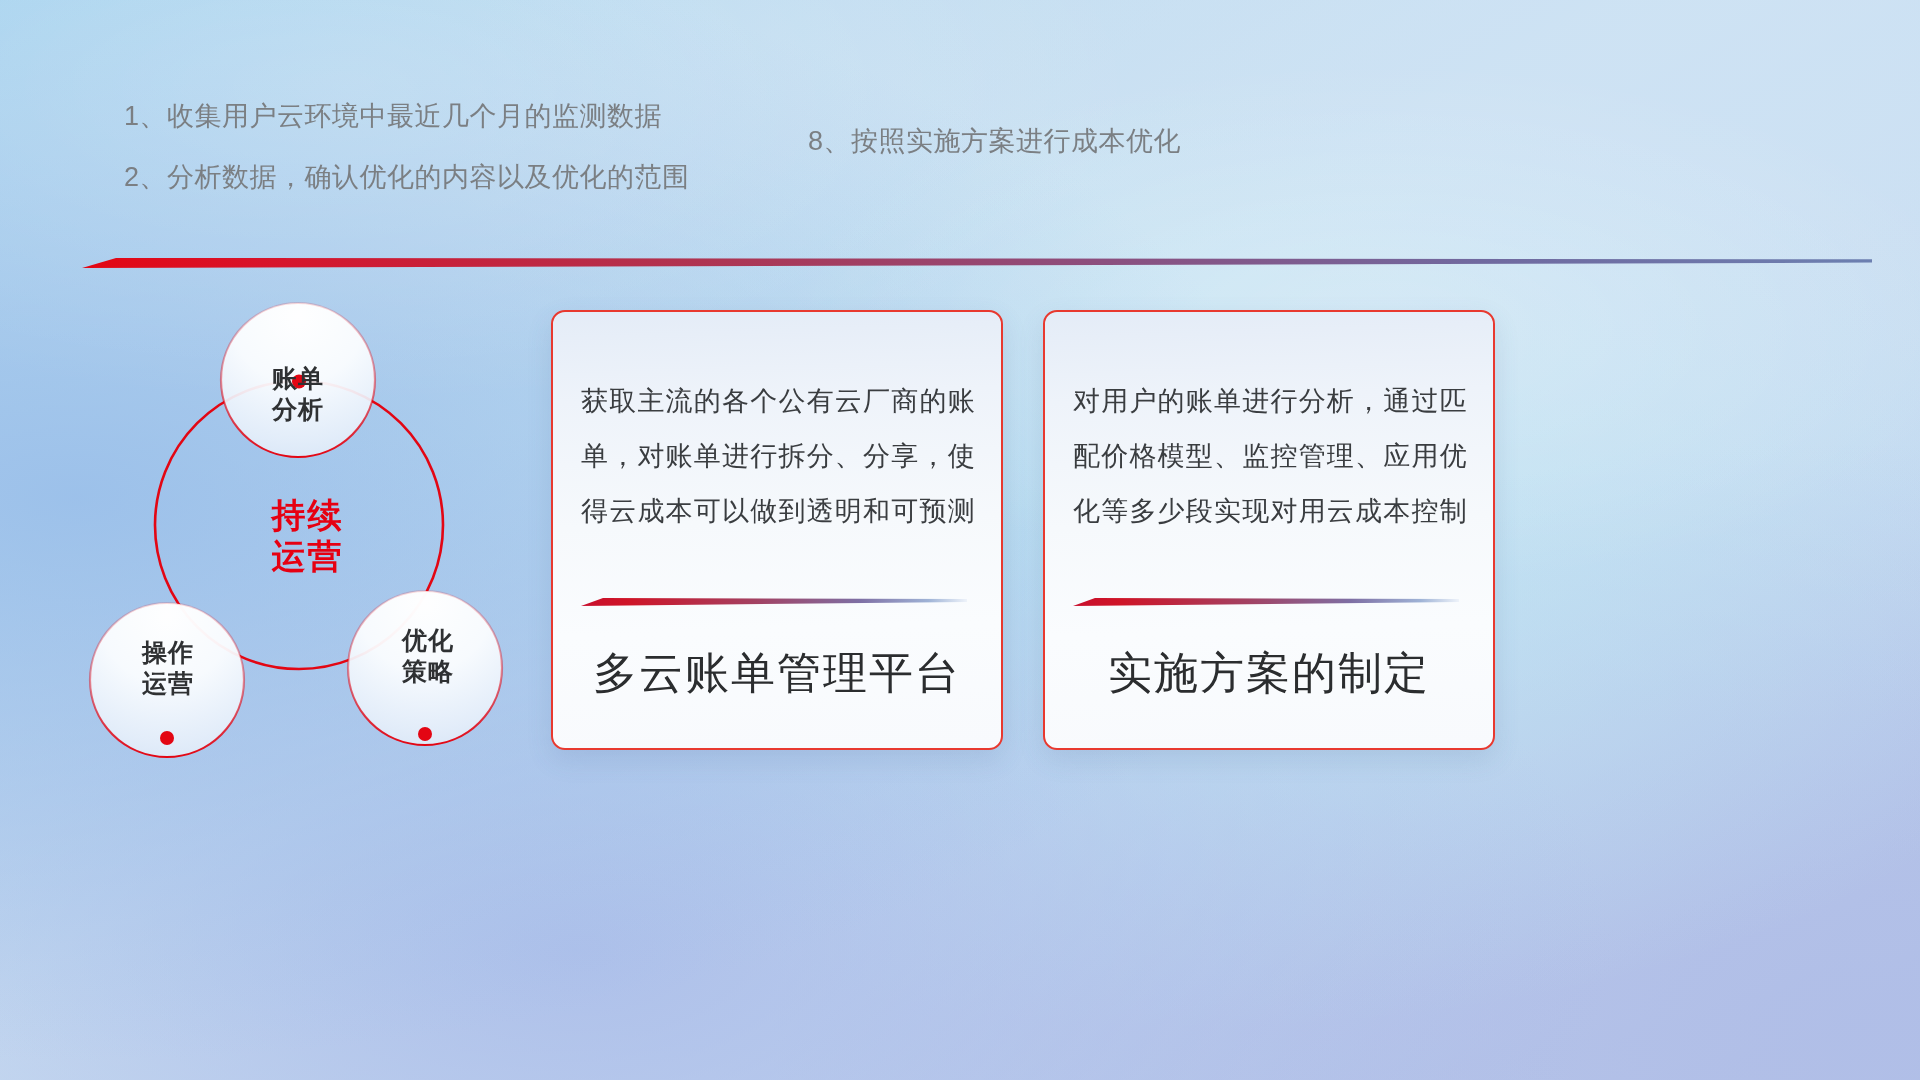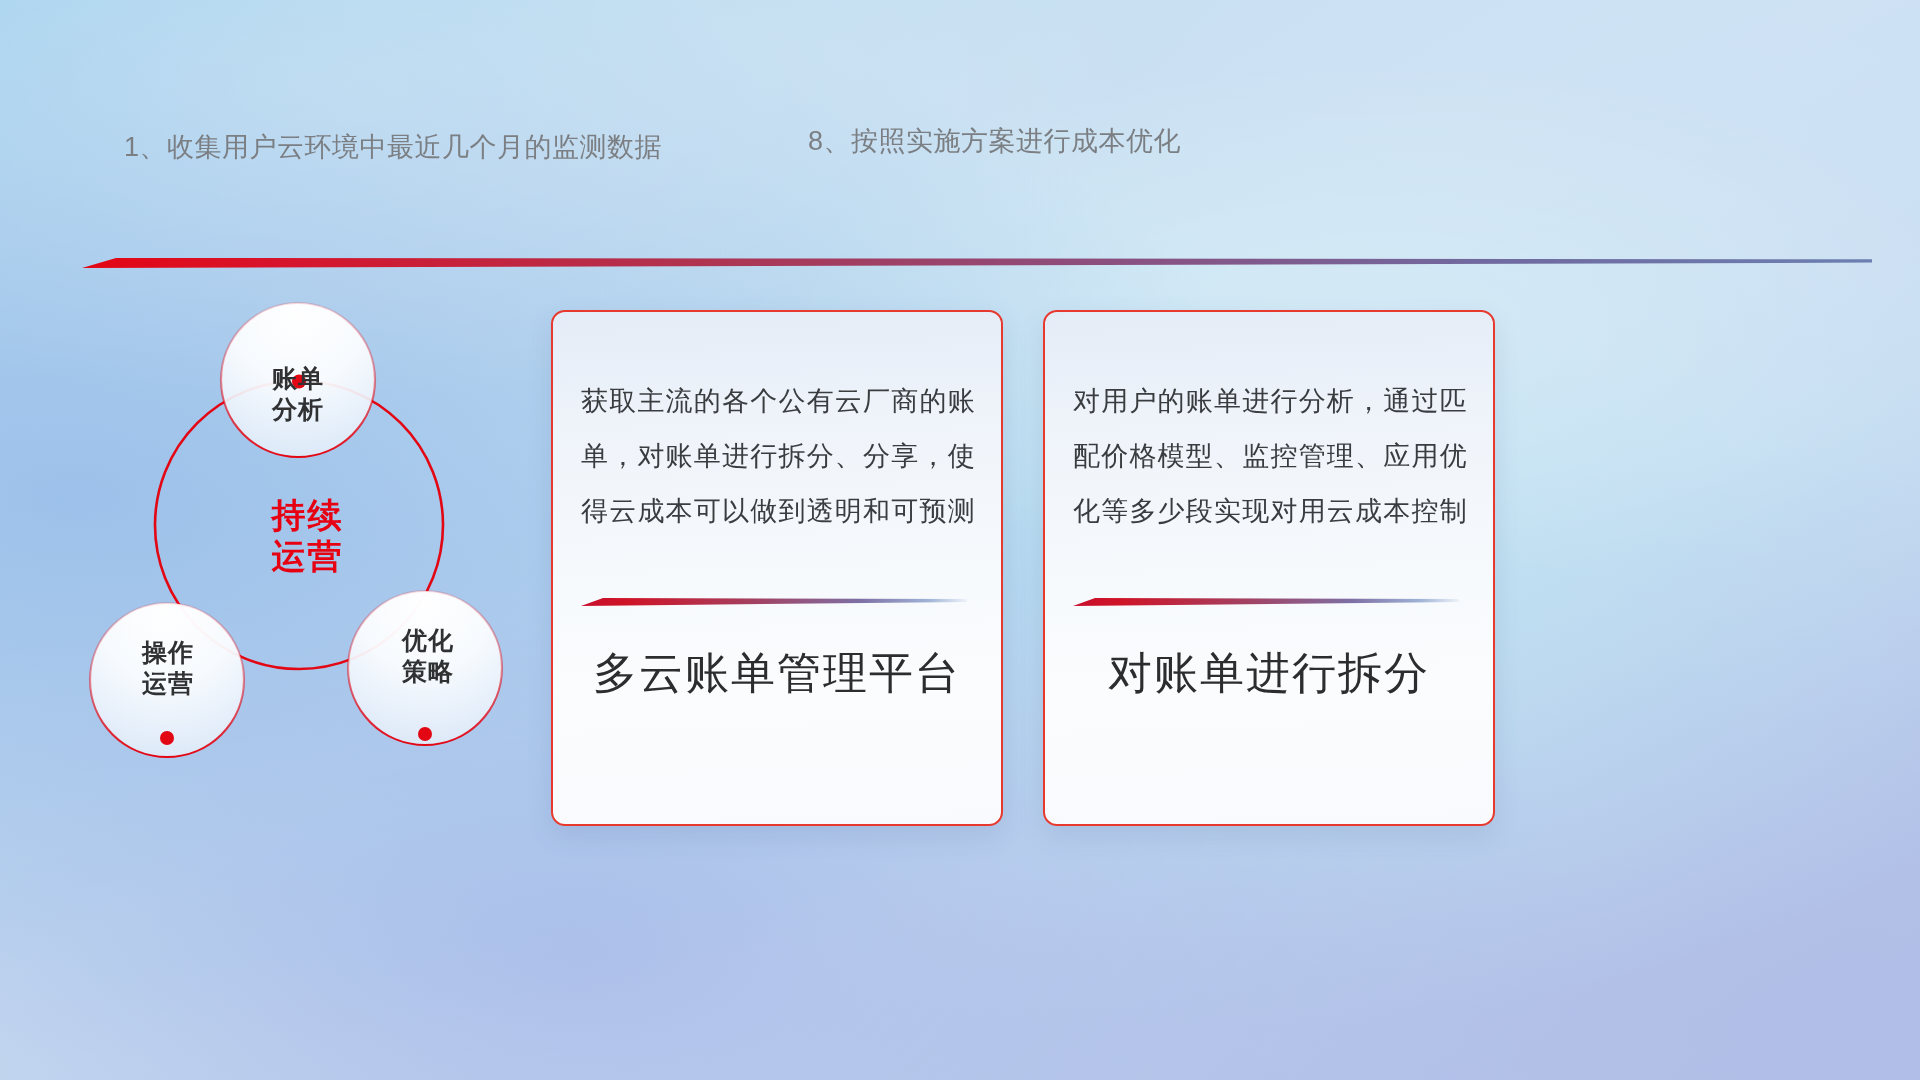--- a/index.html
+++ b/index.html
@@ -38,21 +38,21 @@
 
   
   .bullets {
     position: absolute;
     color: #7b7f83;
     font-size: 27px;
     letter-spacing: 0.5px;
     white-space: nowrap;
   }
   .bullets .line { margin-bottom: 25px; }
-  #bullets-left  { left: 124px; top: 98px; margin-top: 31px; }
+  #bullets-left  { left: 124px; top: 98px; }
   #bullets-right { left: 808px; top: 123px; }
 
   
   #header-divider {
     position: absolute;
     left: 82px;
     top: 255px;
     width: 1790px;
     height: 14px;
   }
@@ -87,21 +87,21 @@
   #label-billing { left: 228px; top: 335px; width: 140px; margin-top: 28px; }
   #label-ops     { left: 98px;  top: 637px; width: 140px; }
   #label-policy  { left: 358px; top: 625px; width: 140px; }
   #label-center  { left: 235px; top: 495px; width: 145px; text-align: center; }
 
   
   .card {
     position: absolute;
     top: 310px;
     width: 452px;
-    height: 516px;
+    height: 440px;
     border: 2px solid #e8392f;
     border-radius: 14px;
     background:
       linear-gradient(178deg, #e4ecf7 0%, #eef3fa 20%, #f6f9fc 48%, #fafcfe 72%, #f8fafd 100%);
     box-shadow: 0 10px 26px rgba(70,100,150,0.14);
     box-sizing: border-box;
     overflow: hidden;
   }
   #card-1 { left: 551px; }
   #card-2 { left: 1043px; }
@@ -139,20 +139,21 @@
   }
 </style>
 </head>
 <body>
 
 <div id="bg"></div>
 <div id="bg-sheen"></div>
 
 <div id="bullets-left" class="bullets">
   <div class="line">1、收集用户云环境中最近几个月的监测数据</div>
+  <div class="line">2、分析数据，确认优化的内容以及优化的范围</div>
 </div>
 
 <div id="bullets-right" class="bullets">
   <div class="line">8、按照实施方案进行成本优化</div>
 </div>
 
 <svg id="header-divider" viewBox="0 0 1790 14" preserveAspectRatio="none">
   <defs>
     <linearGradient id="divGrad" x1="0" y1="0" x2="1" y2="0">
       <stop offset="0" stop-color="#e30613"></stop>
@@ -237,14 +238,14 @@
         <stop offset="0" stop-color="#c8102e"></stop>
         <stop offset="0.12" stop-color="#cf1427"></stop>
         <stop offset="0.45" stop-color="#a34162"></stop>
         <stop offset="0.72" stop-color="#7e6fa4"></stop>
         <stop offset="0.90" stop-color="#9fb3d6"></stop>
         <stop offset="1" stop-color="#eef3fa"></stop>
       </linearGradient>
     </defs>
     <path d="M0,10 L22,2 L386,3 L386,6 Z" fill="url(#cardGrad2)"></path>
   </svg>
-  <div class="card-title">对账单进行拆分</div>
+  <div class="card-title">实施方案的制定</div>
 </div>
 
 </body></html>

